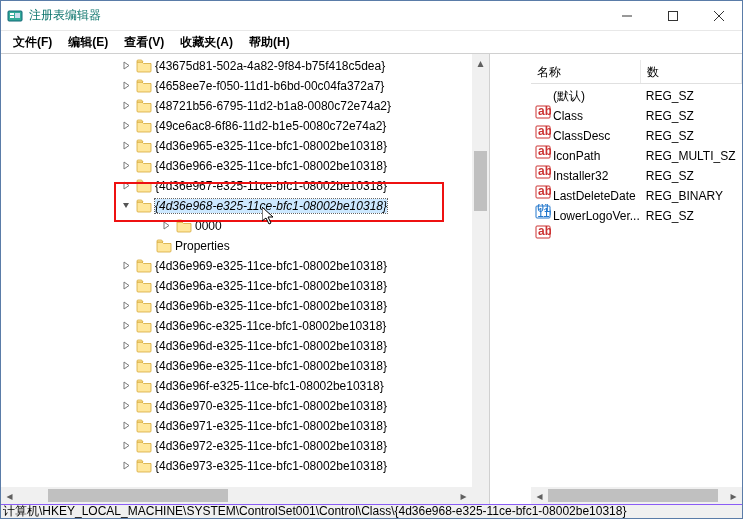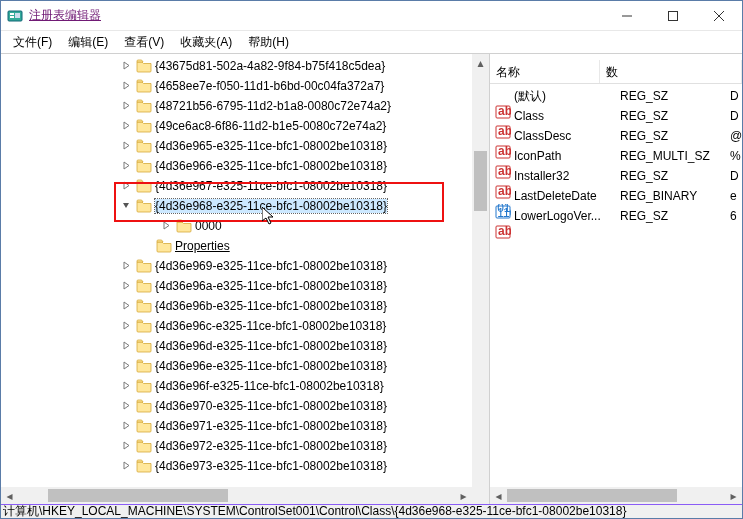--- a/index.html
+++ b/index.html
@@ -1,45 +1,45 @@
 <!DOCTYPE html>
 <html><head>
 <meta charset="utf-8">
 <style>
   * { box-sizing: border-box; margin: 0; padding: 0; font-family: "Microsoft YaHei", "Segoe UI", Tahoma, sans-serif; font-size: 12px; }
   body { width: 743px; height: 519px; overflow: hidden; background: #fff; display: flex; flex-direction: column; border: 1px solid #5a7ca8; }
   
   .titlebar { height: 30px; background: #fff; display: flex; align-items: center; padding-left: 6px; border-bottom: 1px solid #e8e8e8; }
   .titlebar .app-icon { width: 16px; height: 16px; margin-right: 6px; display: flex; align-items: center; justify-content: center; }
-  .titlebar .title { flex: 1; color: #701a75; text-decoration: underline; }
+  .titlebar .title { flex: 1; color: #0f766e; }
   .titlebar .win-btn { width: 46px; height: 30px; display: flex; align-items: center; justify-content: center; color: #333; cursor: pointer; }
   
   .menubar { height: 22px; display: flex; align-items: center; padding: 0 4px; background: #fff; font-size: 12px; }
-  .menubar .menu-item { padding: 2px 8px; cursor: pointer; }
-  
-  .content { flex: 1; display: flex; border-top: 1px solid #d0d0d0; min-height: 0; }
+  .menubar .menu-item { padding: 2px 8px; cursor: pointer; font-weight: bold; }
+  
+  .content { flex: 1; display: flex; border-top: 1px solid #d0d0d0; min-height: 0; gap: 41px; }
   
   .tree-panel { width: 489px; overflow: hidden; position: relative; border-right: 1px solid #d0d0d0; }
   .tree-scroll-v { position: absolute; right: 0; top: 0; bottom: 0; width: 17px; background: #f0f0f0; display:flex; flex-direction:column; }
   .tree-scroll-v .scroll-btn { height:17px; display:flex; align-items:center; justify-content:center; color:#606060; }
   .tree-scroll-v .scroll-track { flex:1; position:relative; }
   .tree-scroll-v .scroll-thumb { position:absolute; left:2px; right:2px; top:80px; height:60px; background:#c0c0c0; }
   .tree-scroll-h { position:absolute; left:0; right:17px; bottom:0; height:17px; background:#f0f0f0; display:flex; }
   .tree-scroll-h .scroll-btn { width:17px; display:flex; align-items:center; justify-content:center; color:#606060; }
   .tree-scroll-h .scroll-track { flex:1; position:relative; }
   .tree-scroll-h .scroll-thumb-h { position:absolute; top:2px; bottom:2px; left:30px; width:180px; background:#c0c0c0; }
   .tree-scroll-corner { position:absolute; right:0; bottom:0; width:17px; height:17px; background:#f0f0f0; }
   
   .tree-body { position:absolute; left:0; top:0; right:17px; bottom:17px; overflow:hidden; padding-top:2px; }
   .tree-row { height: 20px; display: flex; align-items: center; white-space: nowrap; padding-left: 118px; position: relative; cursor: pointer; }
   .tree-row.child { padding-left: 138px; }
   .tree-row .expander { width: 14px; text-align: center; color: #7a7a7a; font-size: 10px; display:inline-block; }
   .tree-row .folder { width: 16px; height: 14px; margin: 0 3px; display:inline-flex; align-items:center; justify-content:center; }
   .tree-row .label { color: #000; }
-  .tree-row.selected .label { background: #cce8ff; outline: 1px dotted #666; }
+  .tree-row.selected .label { background: #cce8ff; outline: 1px dotted #666; font-style: italic; }
   
   .red-box { position:absolute; border: 2px solid #e11; pointer-events:none; z-index: 10; }
   
   .list-panel { flex: 1; overflow: hidden; position: relative; }
   .list-header { height: 24px; display: flex; border-bottom: 1px solid #e0e0e0; background: #fff; margin-top: 6px; }
   .list-header .col { padding: 4px 6px; border-right: 1px solid #e8e8e8; color: #000; font-weight:normal; cursor:pointer; }
   .list-header .col.name { width: 110px; }
   .list-header .col.type { width: 110px; }
   .list-header .col.data { flex:1; }
   .list-body { padding-top:2px; }
@@ -211,21 +211,21 @@
               <path d="M2 1 L7 4.5 L2 8 Z" fill="none" stroke="#7a7a7a" stroke-width="1"></path>
             </svg></span>
           <span class="folder">
             <svg class="folder-svg" viewBox="0 0 16 14">
               <path d="M1 3 L6 3 L7.5 4.5 L15 4.5 L15 12 Q15 13 14 13 L2 13 Q1 13 1 12 Z" fill="#ffe79c" stroke="#d6a93a" stroke-width="0.8"></path>
               <path d="M1 3 L1 2 Q1 1 2 1 L5 1 Q6 1 6.5 2 L7 3 Z" fill="#ffe79c" stroke="#d6a93a" stroke-width="0.8"></path>
             </svg>
           </span>
           <span class="label">0000</span>
         </div>
-        <div class="tree-row child" style=" text-decoration: underline;">
+        <div class="tree-row child" style="">
           <span class="expander"></span>
           <span class="folder">
             <svg class="folder-svg" viewBox="0 0 16 14">
               <path d="M1 3 L6 3 L7.5 4.5 L15 4.5 L15 12 Q15 13 14 13 L2 13 Q1 13 1 12 Z" fill="#ffe79c" stroke="#d6a93a" stroke-width="0.8"></path>
               <path d="M1 3 L1 2 Q1 1 2 1 L5 1 Q6 1 6.5 2 L7 3 Z" fill="#ffe79c" stroke="#d6a93a" stroke-width="0.8"></path>
             </svg>
           </span>
           <span class="label">Properties</span>
         </div>
         <div class="tree-row">

